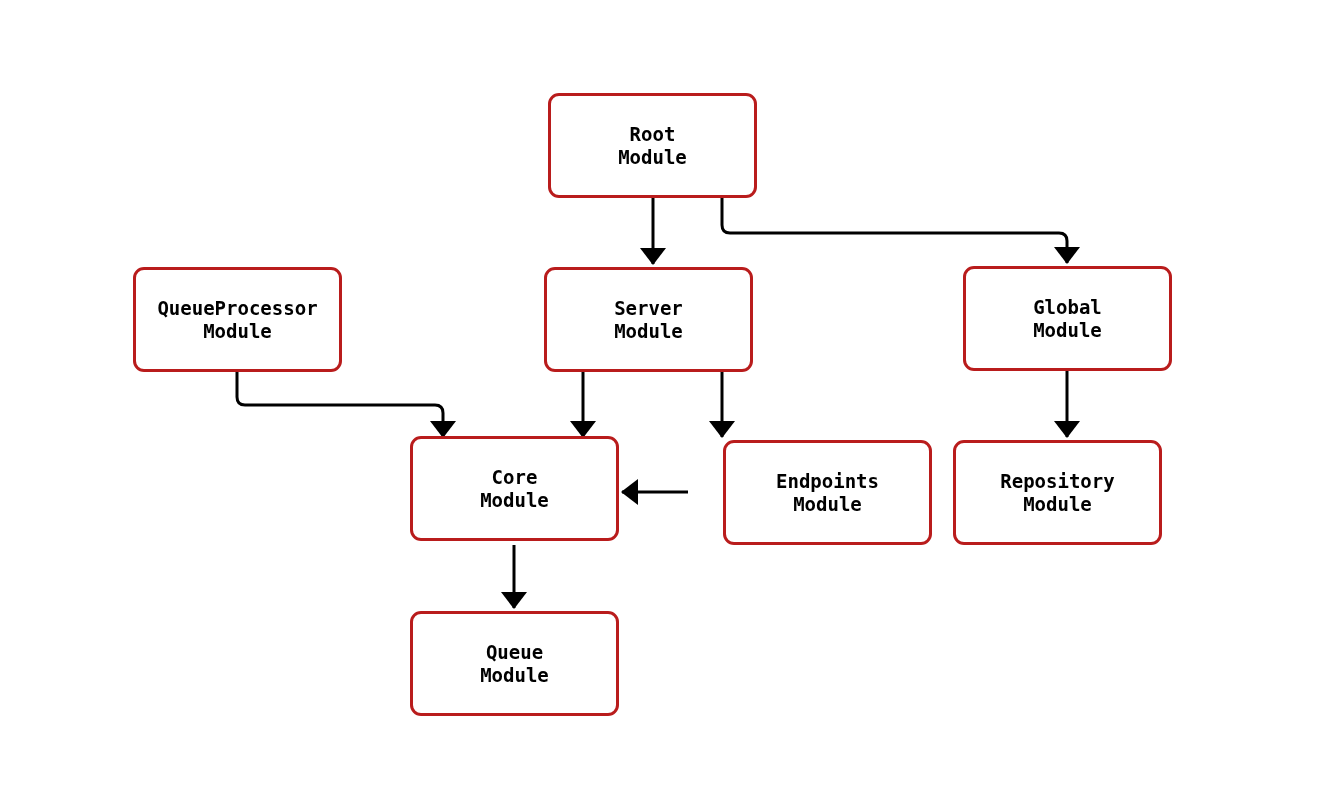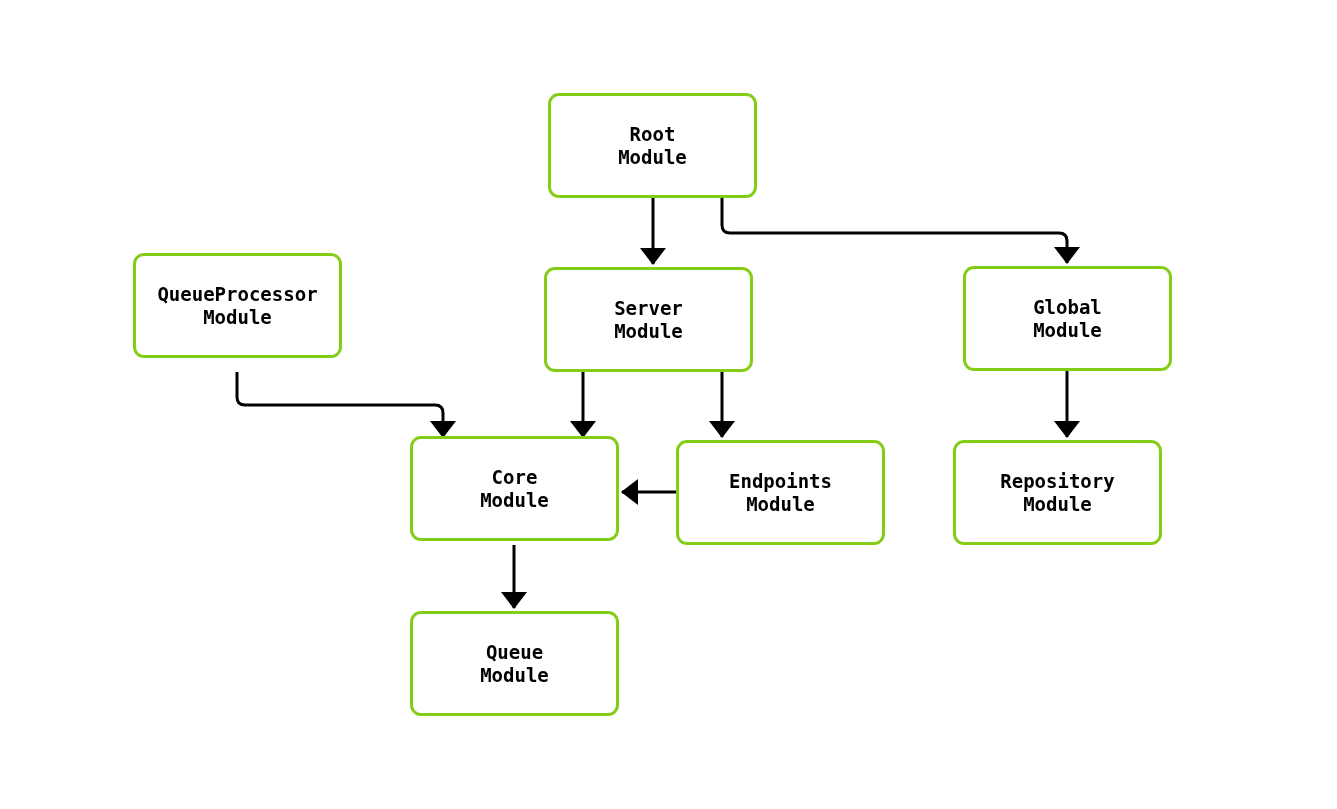--- a/index.html
+++ b/index.html
@@ -20,39 +20,39 @@
     top: 0;
     width: 1337px;
     height: 809px;
   }
   .node {
     position: absolute;
     box-sizing: border-box;
     width: 209px;
     height: 105px;
     background: #ffffff;
-    border: 3px solid #84cc16;
+    border: 3px solid #b91c1c;
     border-radius: 11px;
     display: flex;
     align-items: center;
     justify-content: center;
     text-align: center;
     font-family: "DejaVu Sans Mono", "Liberation Mono", monospace;
     font-weight: bold;
     font-size: 19px;
     line-height: 23px;
     color: #000000;
     white-space: pre-line;
   }
   .node-root          { left: 548px;  top: 93px;  }
-  .node-queueprocessor{ left: 133px;  top: 253px; }
+  .node-queueprocessor{ left: 133px;  top: 267px; }
   .node-server        { left: 544px;  top: 267px; }
   .node-global        { left: 963px;  top: 266px; }
   .node-core          { left: 410px;  top: 436px; }
-  .node-endpoints     { left: 676px;  top: 440px; }
+  .node-endpoints     { left: 723px;  top: 440px; }
   .node-repository    { left: 953px;  top: 440px; }
   .node-queue         { left: 410px;  top: 611px; }
   .edge {
     fill: none;
     stroke: #000000;
     stroke-width: 3px;
   }
 </style>
 </head>
 <body>

